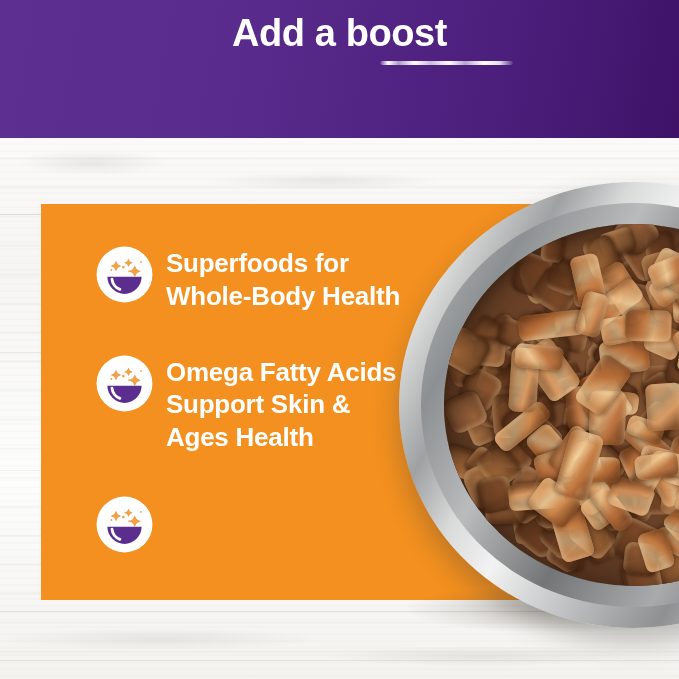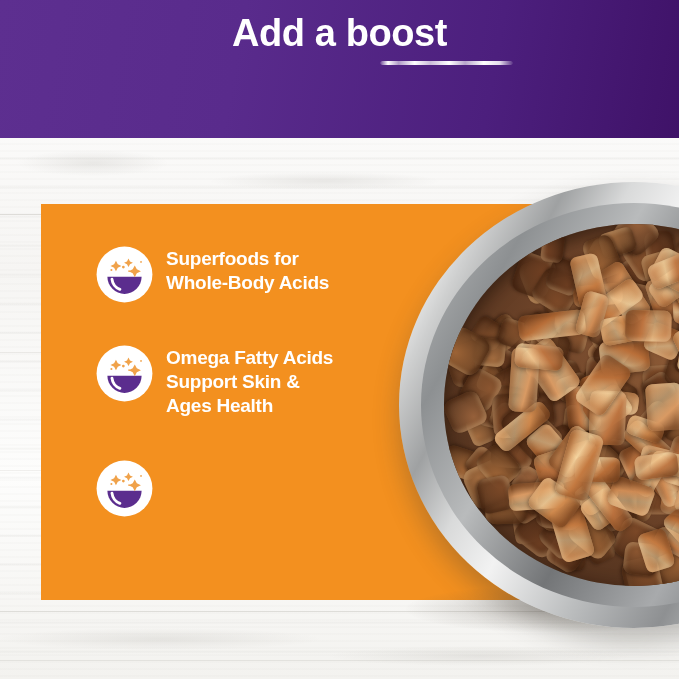--- a/index.html
+++ b/index.html
@@ -125,21 +125,21 @@
 
   .bullet-icon {
     flex: 0 0 auto;
     width: 57px;
     height: 57px;
     margin-right: 13px;
     margin-top: 2px;
   }
   .bullet-text {
     color: #ffffff;
-    font-size: 19px;
+    font-size: 26px;
     font-weight: 700;
     line-height: 1.26;
     letter-spacing: -0.25px;
     padding-top: 3px;
   }
   .bullet-text span { display: block; white-space: nowrap; }
 
   
   .bowl-wrap {
     position: absolute;
@@ -247,21 +247,21 @@
               <path d="M68 34 l3.6 7 7.2 3.4 -7.2 3.4 -3.6 7 -3.6-7 -7.2-3.4 7.2-3.4 Z"></path>
               <circle cx="48" cy="37" r="2.4"></circle>
               <circle cx="27" cy="42" r="1.8"></circle>
               <circle cx="79" cy="28" r="1.6"></circle>
               <circle cx="58" cy="44" r="1.5"></circle>
             </g>
           </svg>
         </span>
         <div class="bullet-text">
           <span>Superfoods for</span>
-          <span>Whole-Body Acids</span>
+          <span>Whole-Body Health</span>
         </div>
       </div>
 
       <div class="bullet-row">
         <span class="bullet-icon">
           <svg viewBox="0 0 100 100" width="57" height="57" aria-hidden="true">
             <circle cx="50" cy="50" r="49" fill="#ffffff"></circle>
             <path d="M20 54 H80 A30 30 0 0 1 20 54 Z" fill="#5B2D8E"></path>
             <path d="M28 58 A22 22 0 0 0 42 76" fill="none" stroke="#ffffff" stroke-width="5" stroke-linecap="round"></path>
             <g fill="#f0a24a">

